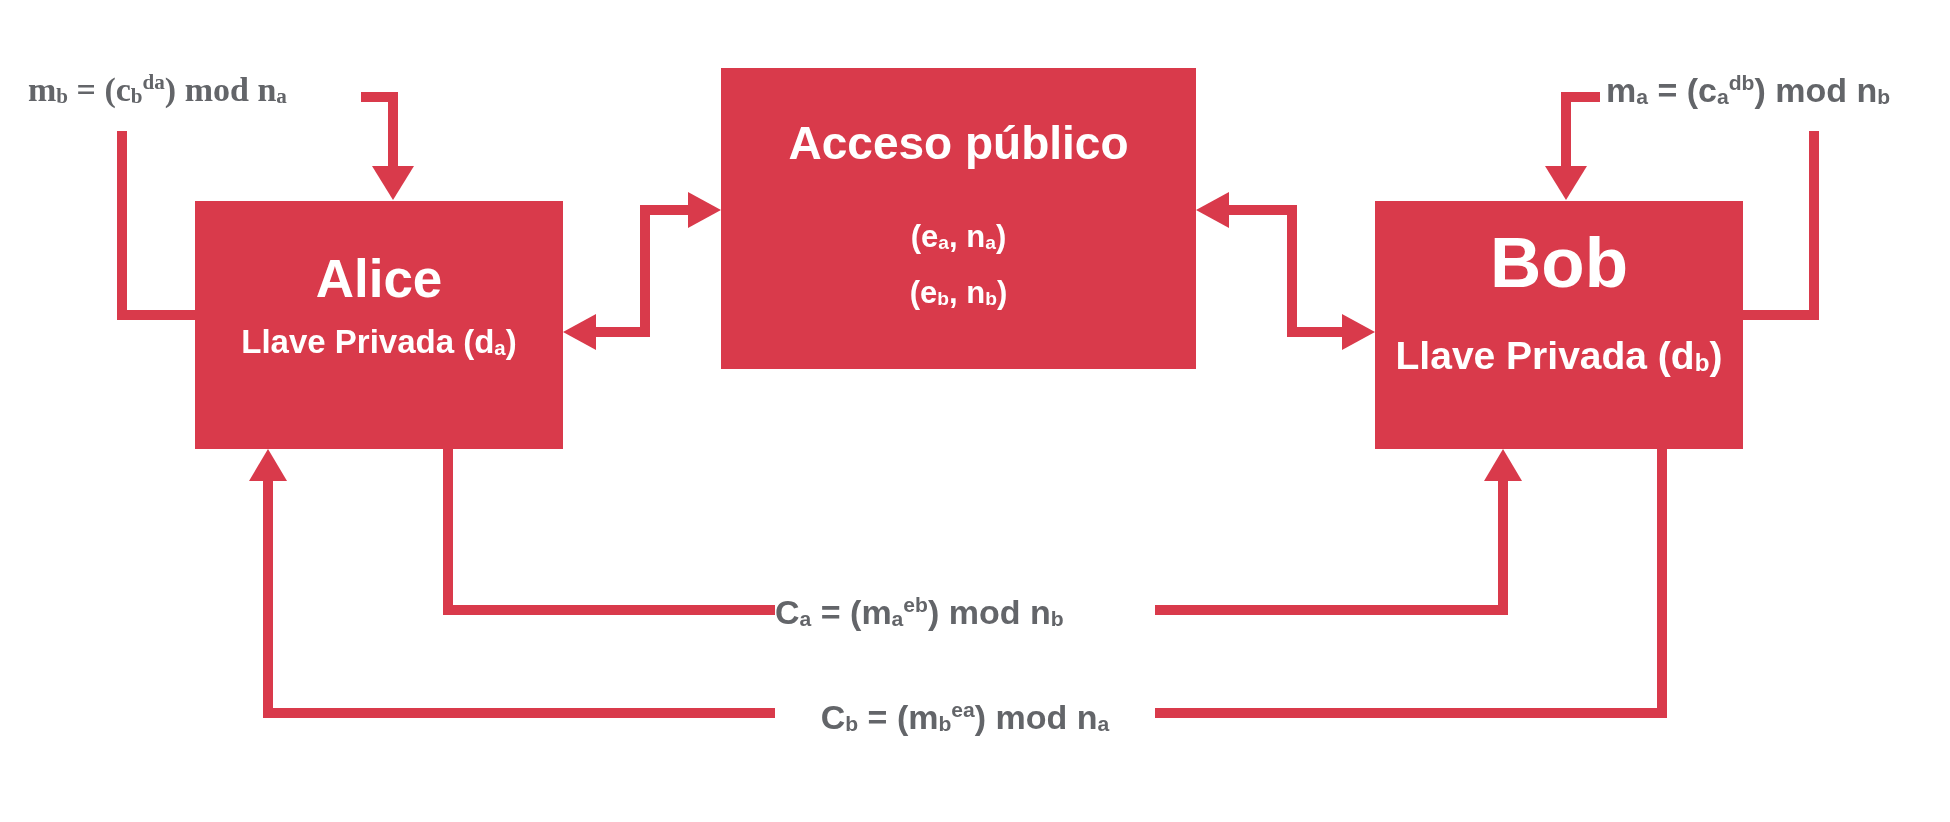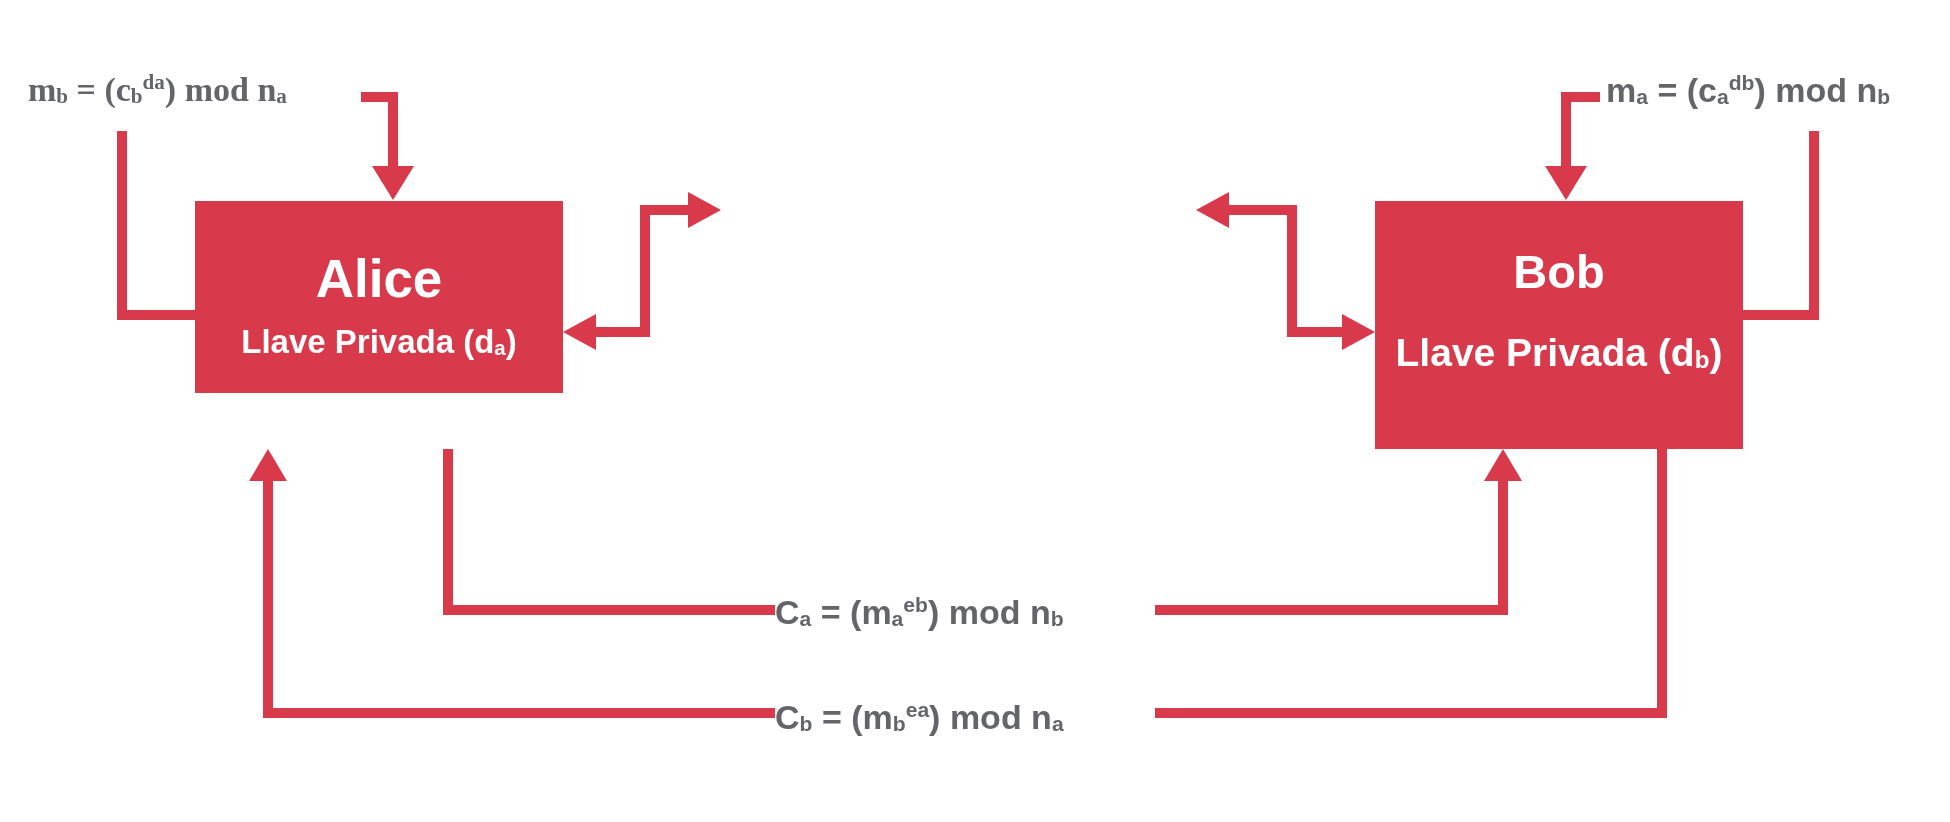--- a/index.html
+++ b/index.html
@@ -31,38 +31,43 @@
   .ar-down{border-left:21px solid transparent;border-right:21px solid transparent;border-top:34px solid var(--red);}
   .ar-up{border-left:19px solid transparent;border-right:19px solid transparent;border-bottom:32px solid var(--red);}
   .ar-left{border-top:18px solid transparent;border-bottom:18px solid transparent;border-right:33px solid var(--red);}
   .ar-right{border-top:18px solid transparent;border-bottom:18px solid transparent;border-left:33px solid var(--red);}
 </style>
 </head>
 <body>
 
 <div class="canvas">
 
-  <div class="box" style="left:195px;top:201px;width:368px;height:192px;">
+  <div class="box" style="left:195px;top:201px;width:368px;height:248px;">
     <div class="box-title" style="font-size:53px;padding-top:51px;">Alice</div>
     <div class="box-sub" style="font-size:33px;margin-top:20px;"><span>Llave Privada (d</span><span class="sb">a</span><span>)</span></div>
   </div>
 
   <div class="box" style="left:1375px;top:201px;width:368px;height:248px;">
-    <div class="box-title" style="font-size:47px;padding-top:47px;">Bob</div>
+    <div class="box-title" style="font-size:71px;padding-top:26px;">Bob</div>
     <div class="box-sub" style="font-size:39px;margin-top:38px;"><span>Llave Privada (d</span><span class="sb">b</span><span>)</span></div>
   </div>
 
+  <div class="box" style="left:721px;top:68px;width:475px;height:301px;">
+    <div class="box-title" style="font-size:46px;padding-top:52px;">Acceso público</div>
+    <div class="box-sub" style="font-size:31px;margin-top:55px;"><span>(e</span><span class="sb">a</span><span>, n</span><span class="sb">a</span><span>)</span></div>
+    <div class="box-sub" style="font-size:31px;margin-top:25px;"><span>(e</span><span class="sb">b</span><span>, n</span><span class="sb">b</span><span>)</span></div>
+  </div>
 
   <div class="formula" style="left:28px;top:70px;font-family:Liberation Serif, serif;"><span>m</span><span class="sb">b</span><span> = (</span><span>c</span><span class="sb">b</span><span class="sp">da</span><span>) mod n</span><span class="sb">a</span></div>
 
   <div class="formula" style="left:1606px;top:70px;text-align:center;"><span>m</span><span class="sb">a</span><span> = (</span><span>c</span><span class="sb">a</span><span class="sp">db</span><span>) mod n</span><span class="sb">b</span></div>
 
   <div class="formula" style="left:775px;top:592px;width:380px;"><span>C</span><span class="sb">a</span><span> = (</span><span>m</span><span class="sb">a</span><span class="sp">eb</span><span>) mod n</span><span class="sb">b</span></div>
 
-  <div class="formula" style="left:775px;top:697px;width:380px;text-align:left;"><span>C</span><span class="sb">b</span><span> = (</span><span>m</span><span class="sb">b</span><span class="sp">ea</span><span>) mod n</span><span class="sb">a</span></div>
+  <div class="formula" style="left:775px;top:697px;width:380px;text-align:center;"><span>C</span><span class="sb">b</span><span> = (</span><span>m</span><span class="sb">b</span><span class="sp">ea</span><span>) mod n</span><span class="sb">a</span></div>
 
   <div class="hl" style="left:361px;top:92px;width:37px;"></div>
   <div class="vl" style="left:388px;top:92px;height:76px;"></div>
   <div class="ar ar-down" style="left:372px;top:166px;"></div>
 
   <div class="vl" style="left:117px;top:131px;height:189px;"></div>
   <div class="hl" style="left:117px;top:310px;width:80px;"></div>
 
   <div class="hl" style="left:1562px;top:92px;width:38px;"></div>
   <div class="vl" style="left:1561px;top:92px;height:76px;"></div>

